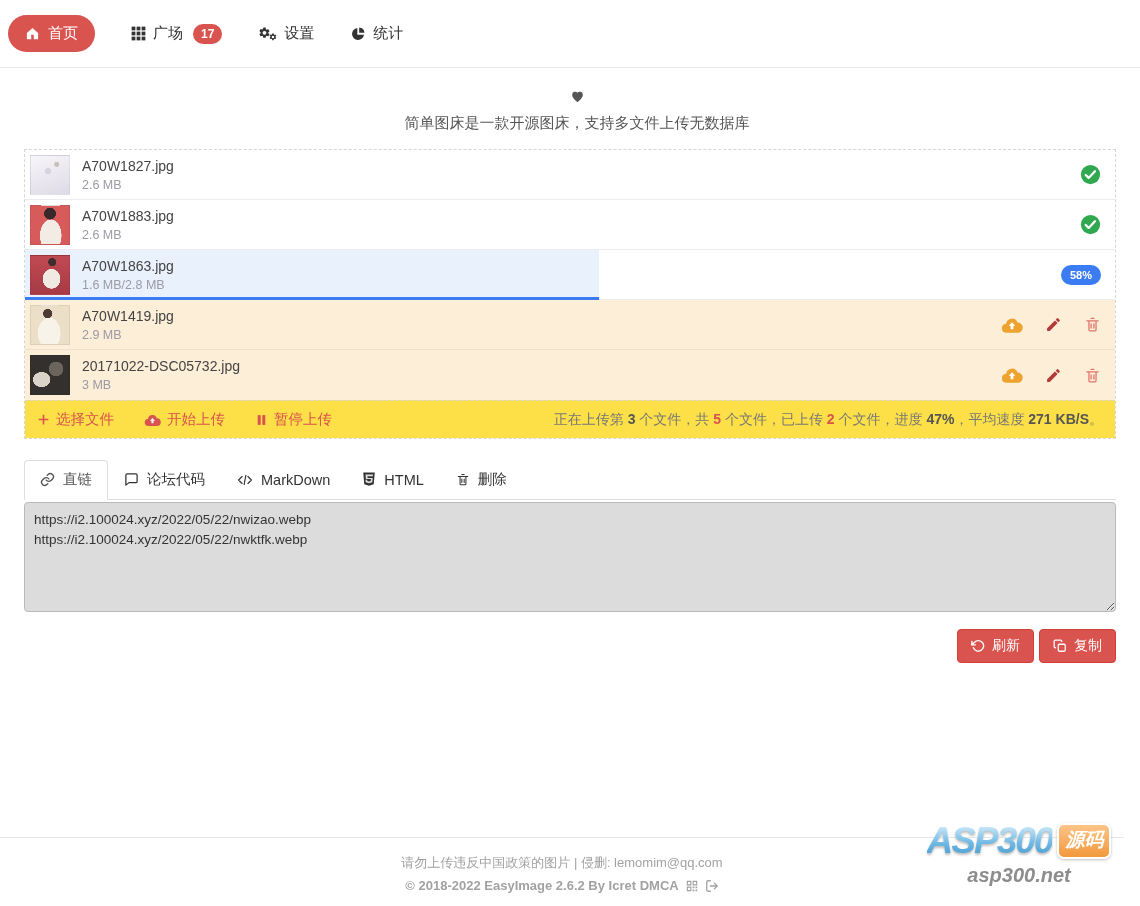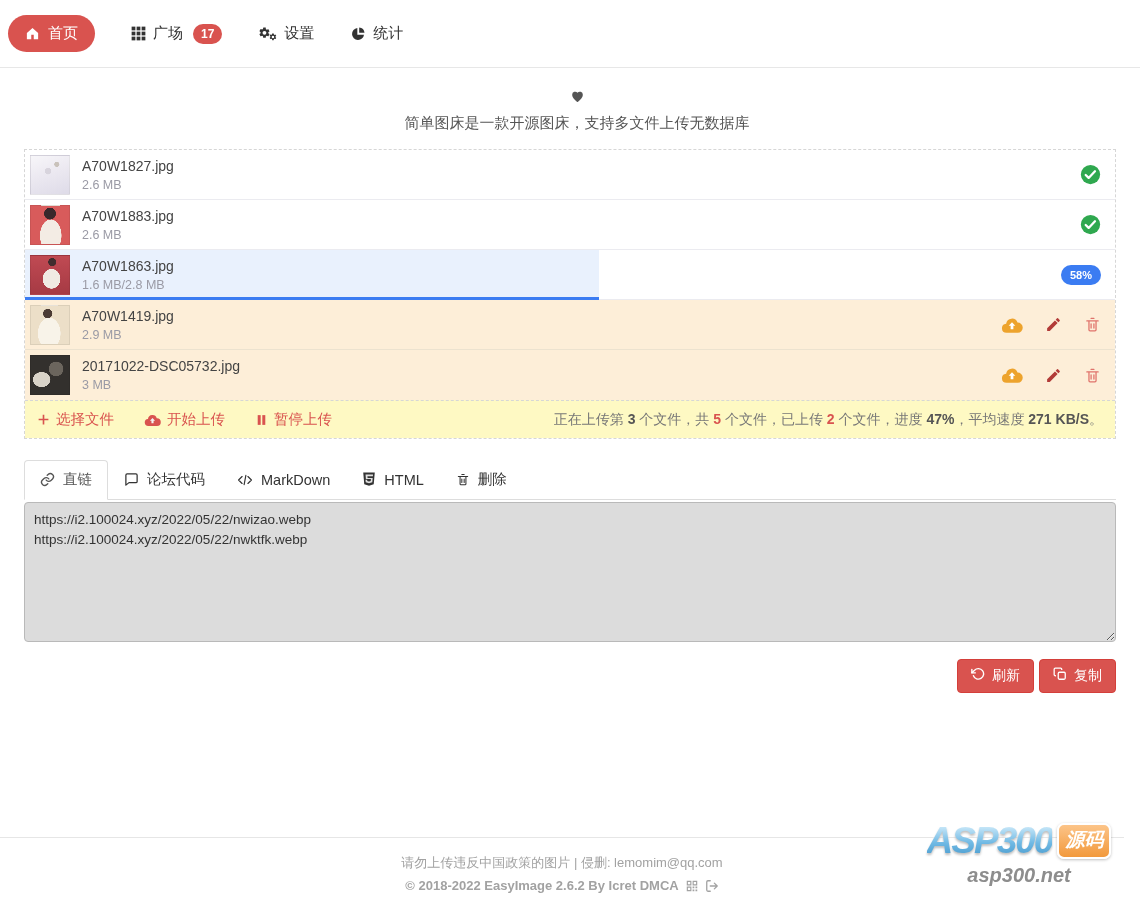--- a/index.html
+++ b/index.html
@@ -57,47 +57,47 @@
                     radial-gradient(circle at 66% 34%, #6b655d 0 20%, transparent 21%),
                     #33302d; }
   .file-name { font-size:14px; color:#444; line-height:18px; }
   .file-size { font-size:12.5px; color:#9a9aa5; line-height:16px; margin-top:2px; }
   .row-right { margin-left:auto; display:flex; align-items:center; gap:22px; padding-right:4px; }
   .pct-badge { background:#3b7cf2; color:#fff; font-size:11px; font-weight:bold;
                border-radius:11px; padding:4px 9px; }
   .icon-btn { background:none; border:none; padding:0; cursor:pointer; line-height:0; }
 
   .uploader-footer {
-    background:#fef9c3; border-top:1px dashed #d6d6d6;
+    background:#fde047; border-top:1px dashed #d6d6d6;
     display:flex; align-items:center; padding:8px 12px; height:38px;
   }
   .action-btn { background:none; border:none; font-family:inherit; cursor:pointer;
     color:#d9534f; font-size:14.5px; display:flex; align-items:center; gap:6px; margin-right:30px; }
   .status-text { margin-left:auto; color:#777; font-size:14px; white-space:nowrap; }
   .status-text .num-dark { color:#555; font-weight:bold; }
   .status-text .num-red { color:#d9534f; font-weight:bold; }
 
   
   .tabs { margin:21px 24px 0; border-bottom:1px solid #ddd; display:flex; }
   .tab { background:none; border:1px solid transparent; font-family:inherit; cursor:pointer;
     padding:9px 15px 10px; font-size:14.5px; color:#333; display:flex; align-items:center; gap:8px;
     margin-bottom:-1px; }
   .tab.active { background:#fff; border:1px solid #ddd; border-bottom-color:#fff;
     border-radius:4px 4px 0 0; color:#555; }
 
   
   .output-wrap { margin:2px 24px 0; }
   textarea.output {
-    width:100%; height:140px; background:#dcdcdc; border:1px solid #b9b9b9; border-radius:4px;
+    width:100%; height:110px; background:#dcdcdc; border:1px solid #b9b9b9; border-radius:4px;
     padding:7px 9px; font:13.5px/1.5 "Liberation Sans", sans-serif; color:#333; resize:both;
   }
   .btn-row { margin:13px 24px 0; display:flex; justify-content:flex-end; gap:5px; }
   .btn-red { background:#d9534f; border:1px solid #d43f3a; color:#fff; border-radius:4px;
     padding:7px 13px; font-size:14px; font-family:inherit; cursor:pointer;
-    display:flex; gap:7px; }
+    display:flex; align-items:center; gap:7px; }
 
   
   .page-footer { position:absolute; left:0; right:16px; top:837px; border-top:1px solid #e6e6e6;
     text-align:center; color:#a2a2a2; font-size:13px; padding-top:16px; }
   .footer-line2 { margin-top:6px; display:flex; justify-content:center; align-items:center; gap:6px;font-weight:bold; }
   .footer-icon { background:none; border:none; padding:0; cursor:pointer; line-height:0; color:#a2a2a2; }
 
   
   .wm { position:absolute; right:26px; top:820px; width:190px; text-align:center;
         font-style:italic; font-weight:bold; z-index:5; pointer-events:none; }

